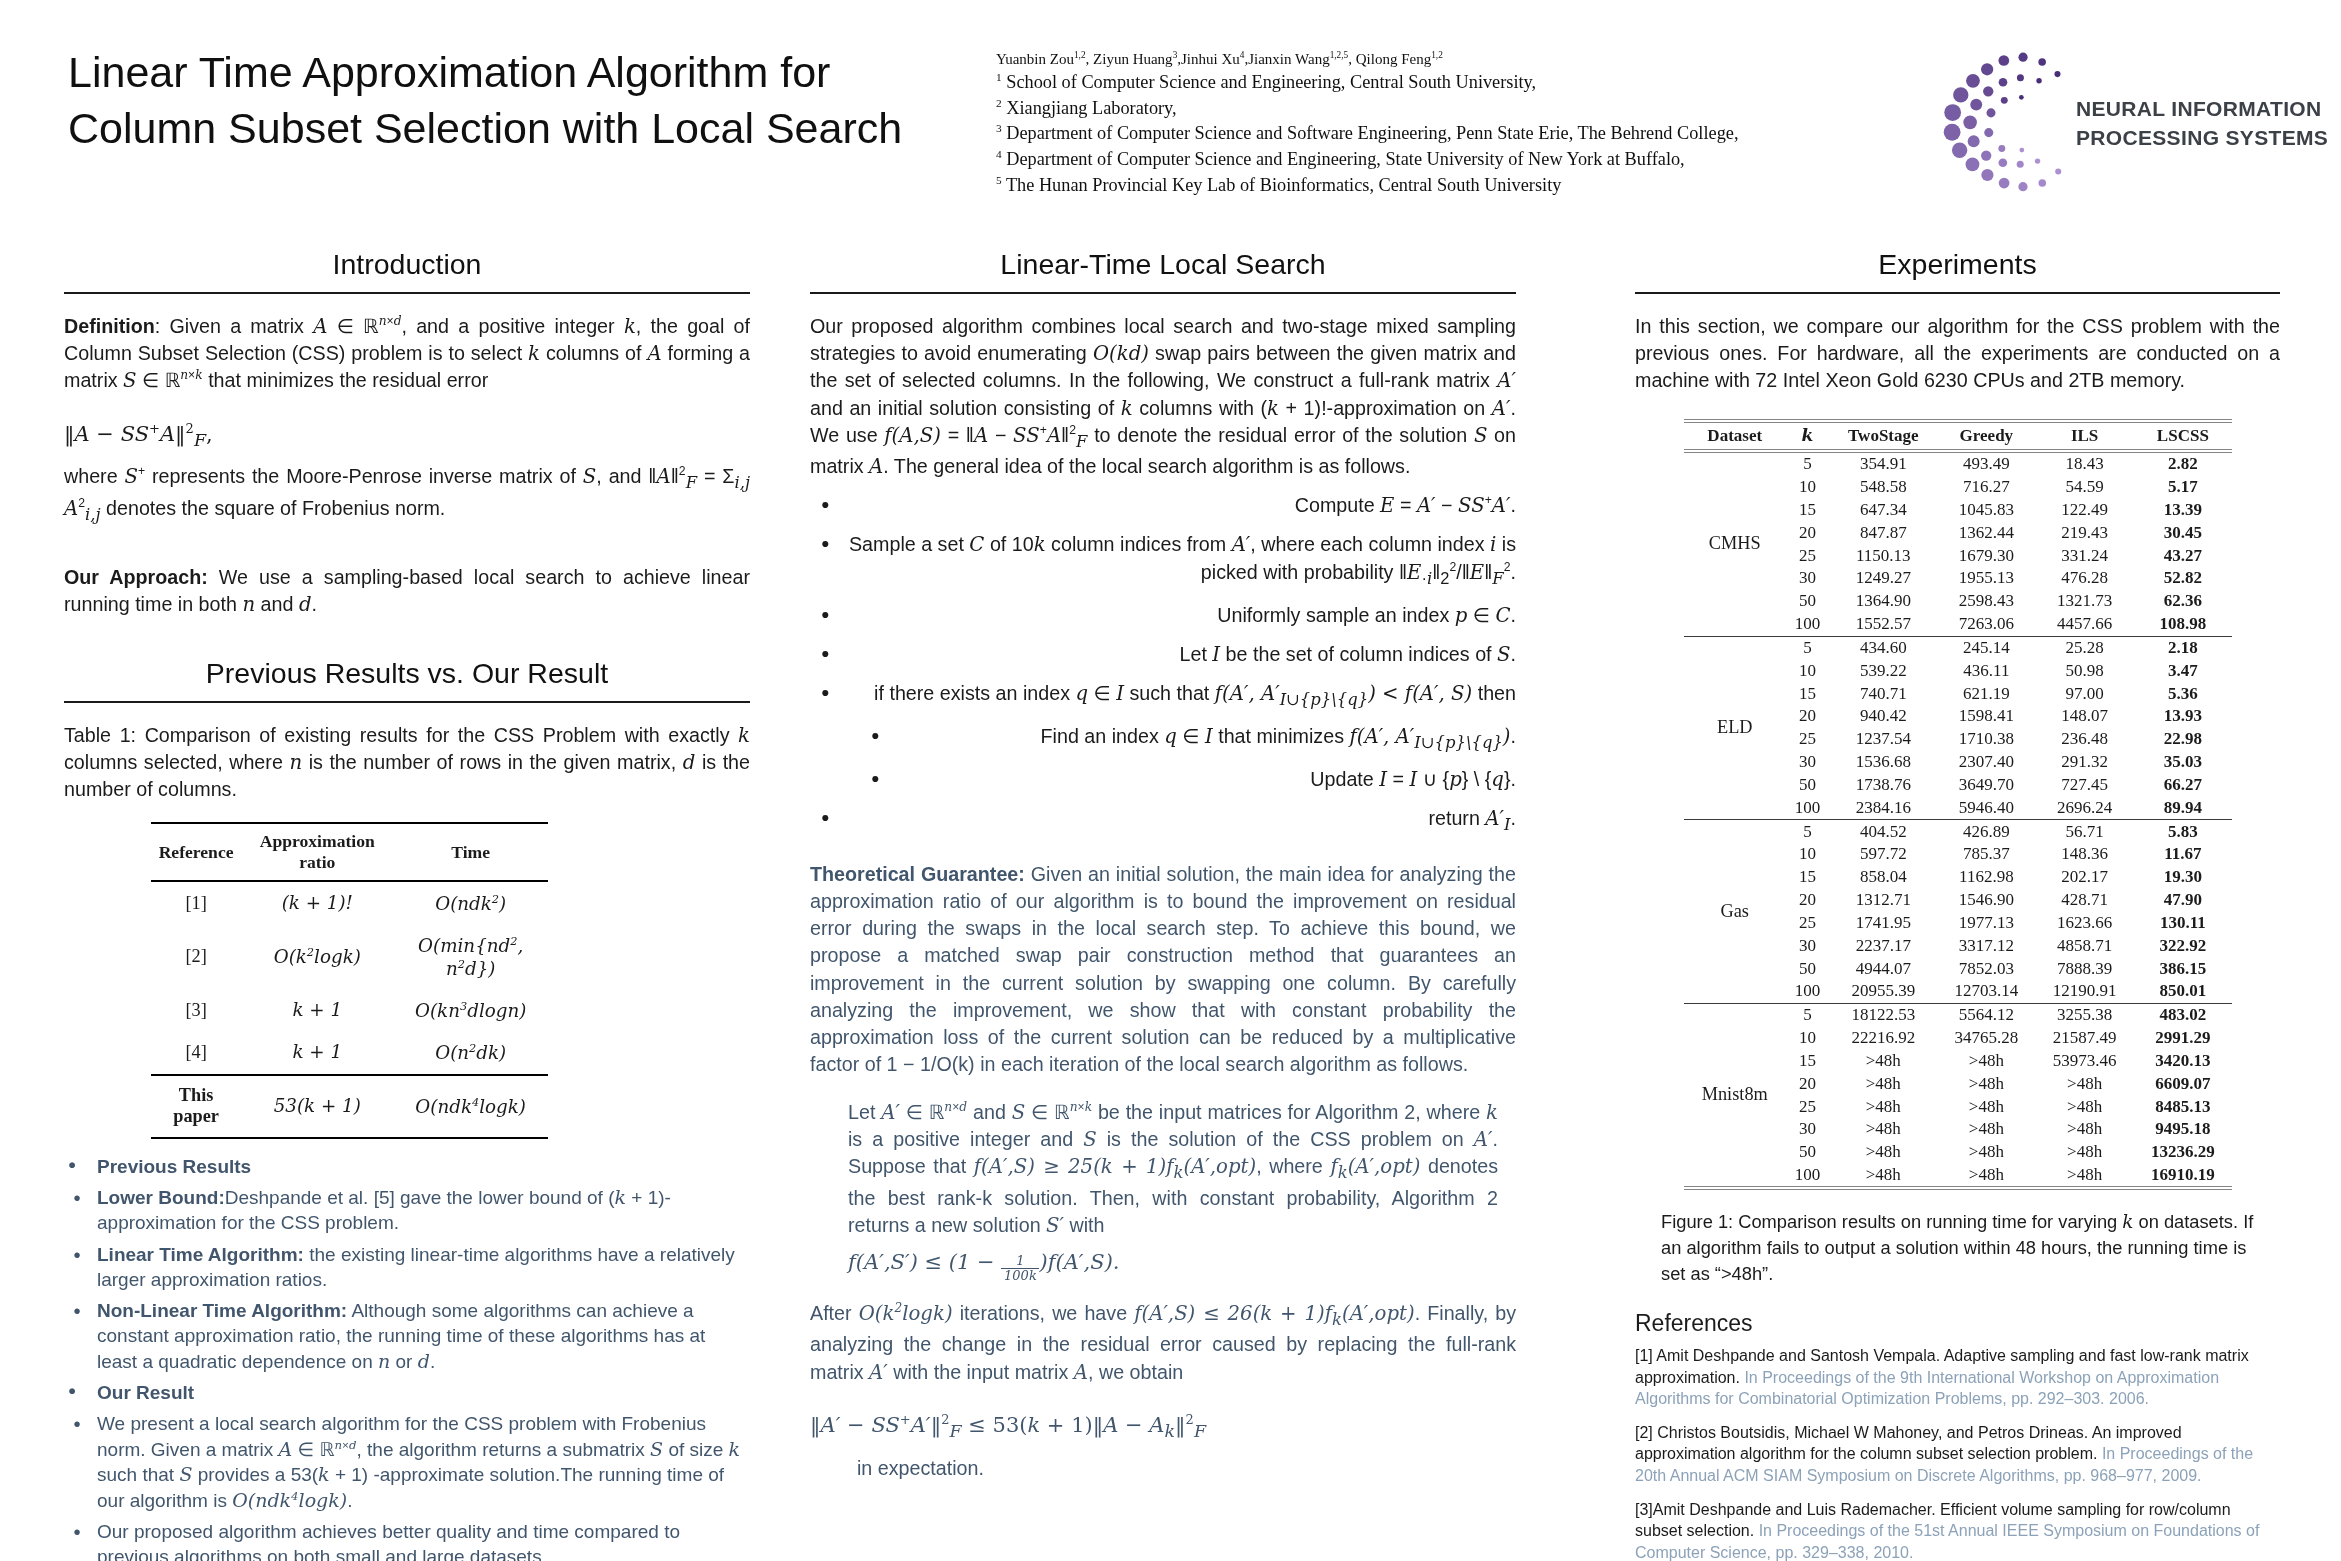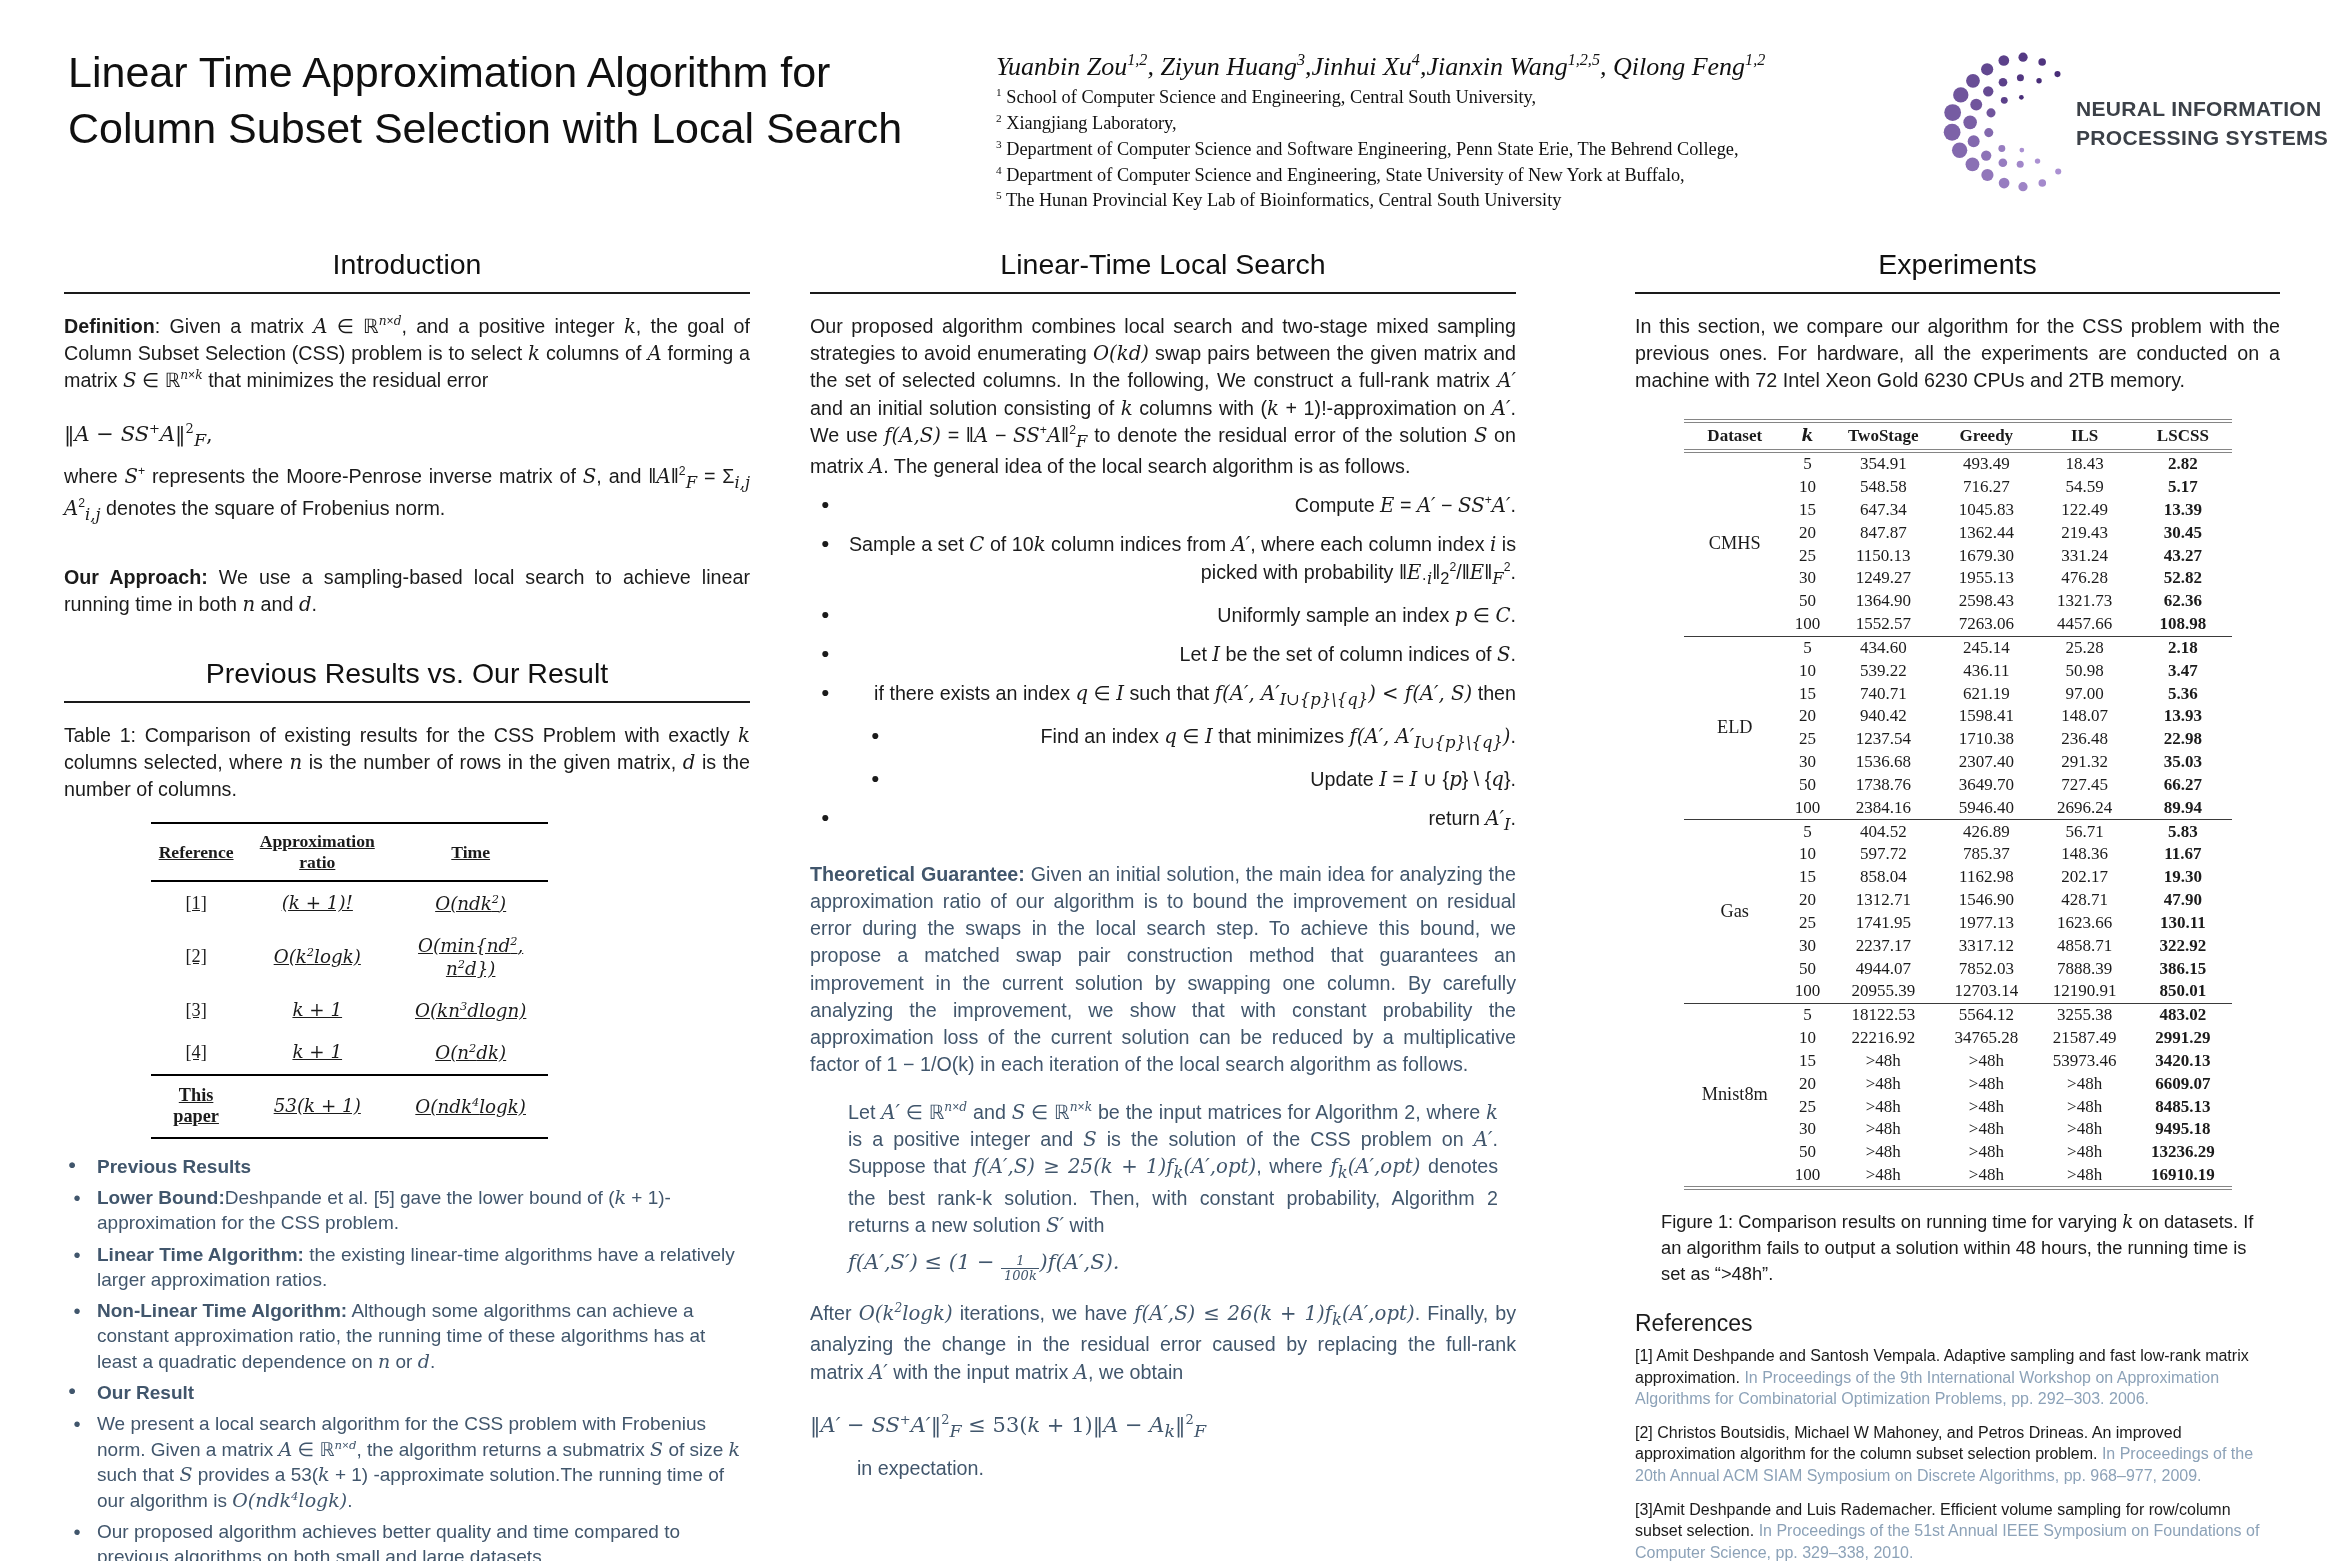--- a/index.html
+++ b/index.html
@@ -3,21 +3,21 @@
 <meta charset="utf-8">
 <style>
   html,body{margin:0;padding:0;background:#ffffff;}
   body{position:relative;width:2342px;height:1561px;overflow:hidden;
        font-family:"Liberation Sans",sans-serif;color:#1b1b1b;}
 
   
   .title{position:absolute;left:68px;top:45px;font-size:43px;line-height:1.3;color:#101010;}
   .authors{position:absolute;left:996px;top:49px;font-family:"Liberation Serif",serif;
            font-size:18.3px;line-height:1.4;color:#101010;}
-  .authors .aline{font-size:26px;font-style:italic;}
+  .authors .aline{font-size:15px;}
   sup{font-size:62%;}
   .logo{position:absolute;left:1937px;top:26px;}
   .logo-t{font-family:"Liberation Sans",sans-serif;font-weight:bold;font-size:31px;
           fill:#3c4148;letter-spacing:0.5px;}
 
   
   .col{position:absolute;top:248px;}
   #col1{left:64px;width:686px;}
   #col2{left:810px;width:706px;}
   #col3{left:1635px;width:645px;}
@@ -33,21 +33,21 @@
   .center{text-align:left;margin-top:26px;}
   .indent{margin-left:38px;margin-right:18px;}
 
   .frac{display:inline-block;vertical-align:-0.5em;text-align:center;line-height:1.05;}
   .frac .fn{display:block;font-size:0.62em;border-bottom:1.4px solid currentColor;padding:0 2.7px;}
   .frac .fd{display:block;font-size:0.62em;padding:0 2.7px;}
 
   
   .t1wrap{margin:19px 0 9.5px 87px;width:397px;}
   table.t1{border-collapse:collapse;width:100%;font-family:"Liberation Serif",serif;
-           font-size:18.3px;border-top:2.7px solid #000;border-bottom:2.7px solid #000;text-decoration:underline;}
+           font-size:18.3px;border-top:2.7px solid #000;border-bottom:2.7px solid #000;}
   .t1 th{border-bottom:2px solid #000;padding:6.8px 4.1px;font-size:17.6px;}
   .t1 td{padding:9.5px 4.1px;text-align:center;}
   .t1 tr.last td{border-top:2px solid #000;}
 
   
   .bullets{margin-top:15px;font-size:19px;line-height:1.33;}
   .b{position:relative;padding-left:33px;margin:6.1px 0;text-align:left;}
   .b1::before{content:"●";position:absolute;left:4.1px;top:2px;font-size:13.6px;}
   .b2::before{content:"•";position:absolute;left:9.5px;top:0;font-size:20.3px;}
 

